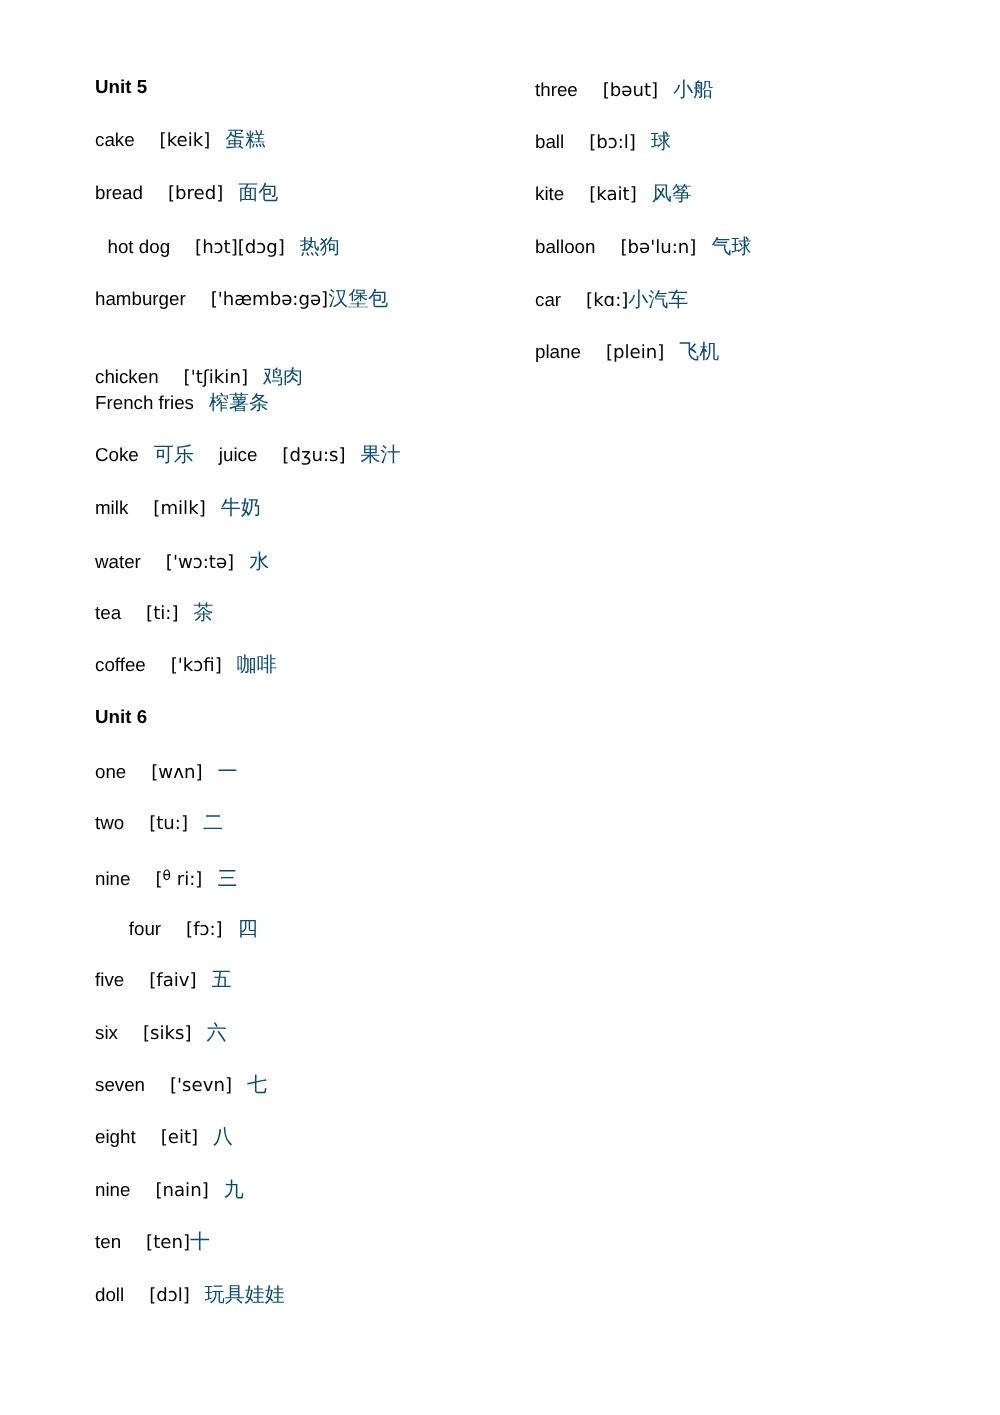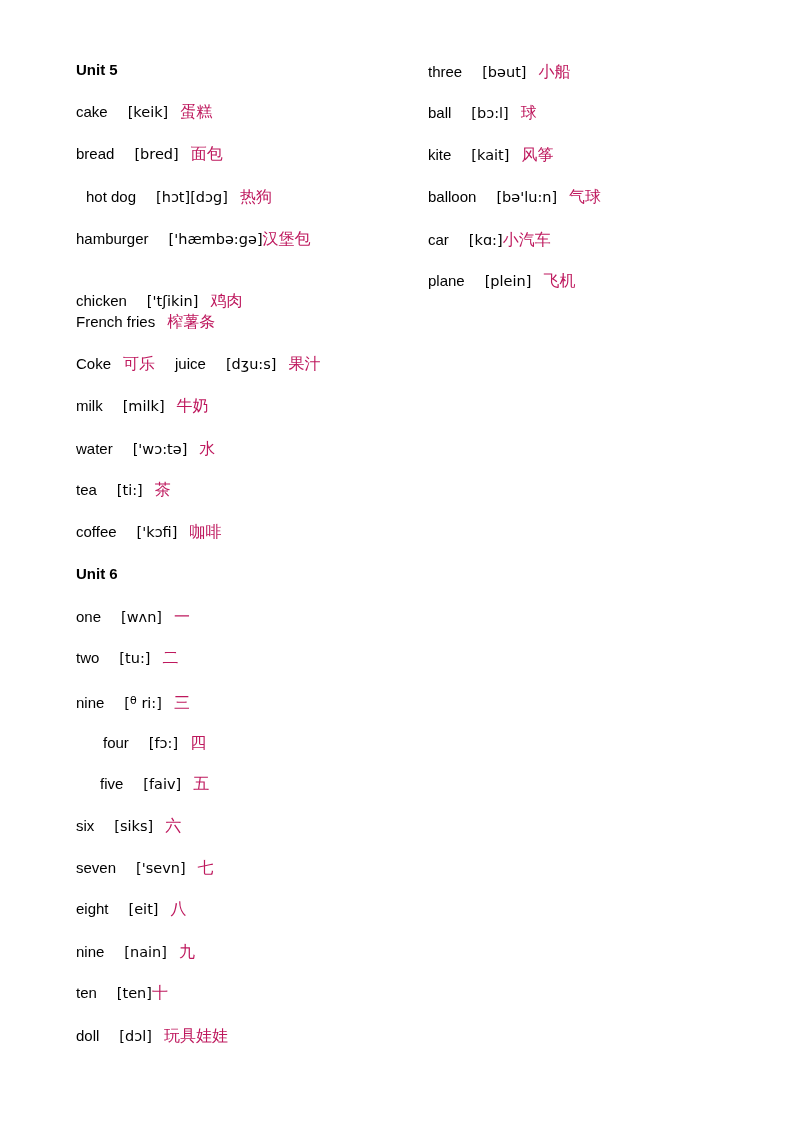--- a/index.html
+++ b/index.html
@@ -45,21 +45,21 @@
   .word {
     font-family: "Liberation Sans", "DejaVu Sans", sans-serif;
   }
   .phon {
     font-family: "DejaVu Sans", "Liberation Sans", sans-serif;
     font-size: 14.5px;
   }
   .cn {
     font-family: "DejaVu Sans", "Liberation Sans", sans-serif;
     font-size: 16px;
-    color: #be185d;
+    color: #0c4a6e;
   }
   .gap-md { display: inline-block; width: 12px; }
   .gap-lg { display: inline-block; width: 20px; }
   .sup-theta {
     font-family: "DejaVu Sans", sans-serif;
     font-size: 11px;
     vertical-align: 4px;
   }
 </style>
 </head>
@@ -78,21 +78,21 @@
       <div class="entry" style="top: 355px;"><span class="word">Coke</span><span class="gap-md"></span><span class="cn">可乐</span><span class="gap-lg"></span><span class="word">juice</span><span class="gap-lg"></span><span class="phon">[dʒu:s]</span><span class="gap-md"></span><span class="cn">果汁</span></div>
       <div class="entry" style="top: 397px;"><span class="word">milk</span><span class="gap-lg"></span><span class="phon">[milk]</span><span class="gap-md"></span><span class="cn">牛奶</span></div>
       <div class="entry" style="top: 440px;"><span class="word">water</span><span class="gap-lg"></span><span class="phon">['wɔ:tə]</span><span class="gap-md"></span><span class="cn">水</span></div>
       <div class="entry" style="top: 481px;"><span class="word">tea</span><span class="gap-lg"></span><span class="phon">[ti:]</span><span class="gap-md"></span><span class="cn">茶</span></div>
       <div class="entry" style="top: 523px;"><span class="word">coffee</span><span class="gap-lg"></span><span class="phon">['kɔfi]</span><span class="gap-md"></span><span class="cn">咖啡</span></div>
       <div class="entry heading" style="top: 565px;"><span class="word">Unit 6</span></div>
       <div class="entry" style="top: 608px;"><span class="word">one</span><span class="gap-lg"></span><span class="phon">[wʌn]</span><span class="gap-md"></span><span class="cn">一</span></div>
       <div class="entry" style="top: 649px;"><span class="word">two</span><span class="gap-lg"></span><span class="phon">[tu:]</span><span class="gap-md"></span><span class="cn">二</span></div>
       <div class="entry" style="top: 692px;"><span class="word">nine</span><span class="gap-lg"></span><span class="phon"><span>[</span><span class="sup-theta">θ</span> <span>ri:]</span></span><span class="gap-md"></span><span class="cn">三</span></div>
       <div class="entry" style="top: 734px; margin-left: 27px;"><span class="word">four</span><span class="gap-lg"></span><span class="phon">[fɔ:]</span><span class="gap-md"></span><span class="cn">四</span></div>
-      <div class="entry" style="top: 775px; margin-left: 24px;"><span class="word">five</span><span class="gap-lg"></span><span class="phon">[faiv]</span><span class="gap-md"></span><span class="cn">五</span></div>
+      <div class="entry" style="top: 775px;"><span class="word">five</span><span class="gap-lg"></span><span class="phon">[faiv]</span><span class="gap-md"></span><span class="cn">五</span></div>
       <div class="entry" style="top: 817px;"><span class="word">six</span><span class="gap-lg"></span><span class="phon">[siks]</span><span class="gap-md"></span><span class="cn">六</span></div>
       <div class="entry" style="top: 859px;"><span class="word">seven</span><span class="gap-lg"></span><span class="phon">['sevn]</span><span class="gap-md"></span><span class="cn">七</span></div>
       <div class="entry" style="top: 900px;"><span class="word">eight</span><span class="gap-lg"></span><span class="phon">[eit]</span><span class="gap-md"></span><span class="cn">八</span></div>
       <div class="entry" style="top: 943px;"><span class="word">nine</span><span class="gap-lg"></span><span class="phon">[nain]</span><span class="gap-md"></span><span class="cn">九</span></div>
       <div class="entry" style="top: 984px;"><span class="word">ten</span><span class="gap-lg"></span><span class="phon">[ten]</span><span class=""></span><span class="cn">十</span></div>
       <div class="entry" style="top: 1027px;"><span class="word">doll</span><span class="gap-lg"></span><span class="phon">[dɔl]</span><span class="gap-md"></span><span class="cn">玩具娃娃</span></div>
     </div>
 
   <div class="column column-right" id="col-right">
       <div class="entry" style="top: 63px;"><span class="word">three</span><span class="gap-lg"></span><span class="phon">[bəut]</span><span class="gap-md"></span><span class="cn">小船</span></div>

